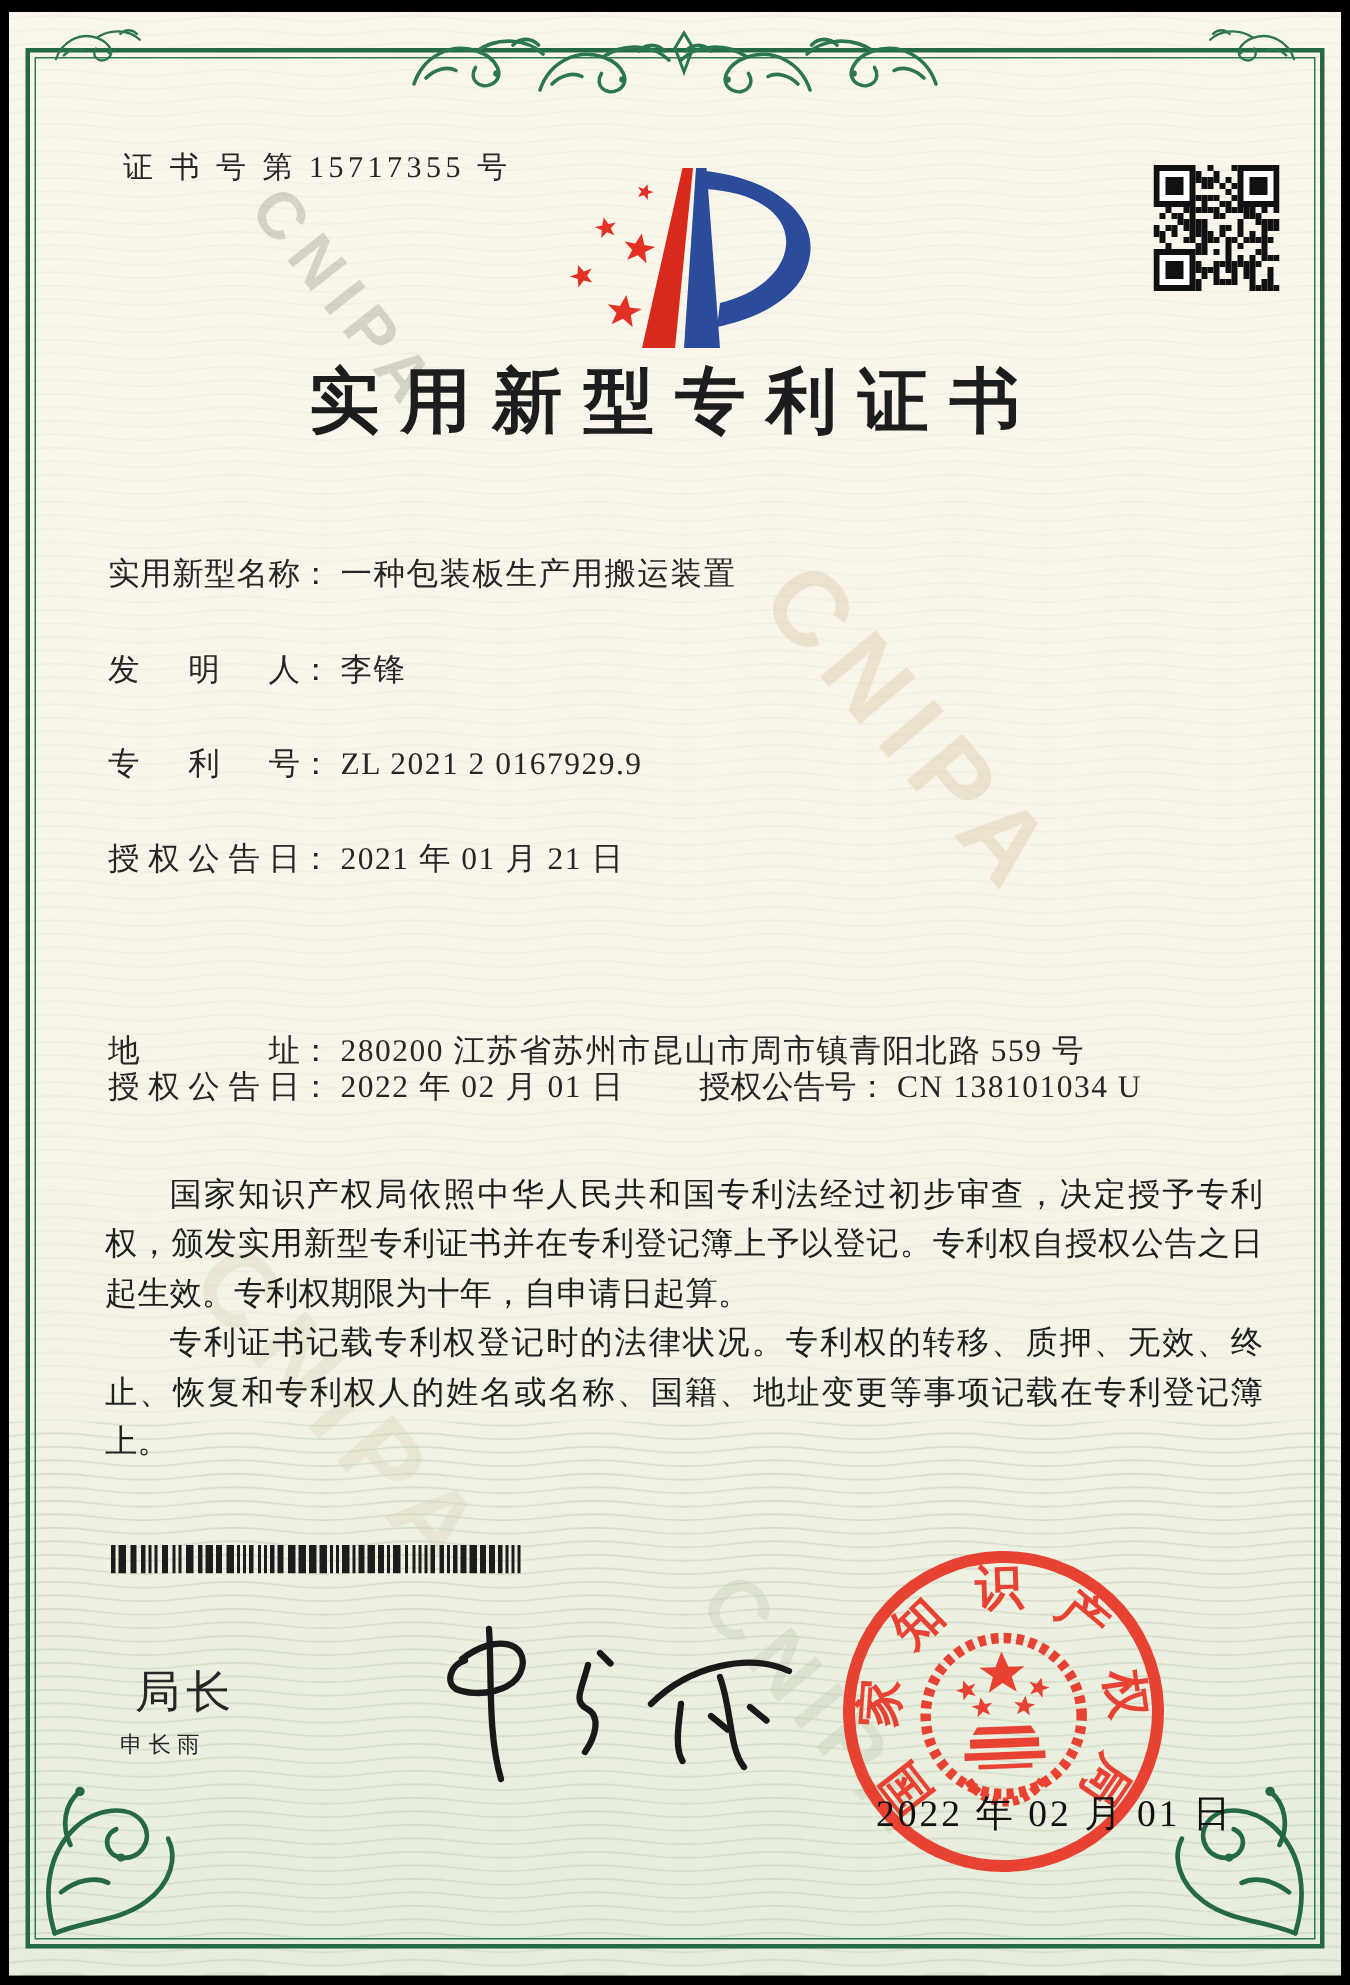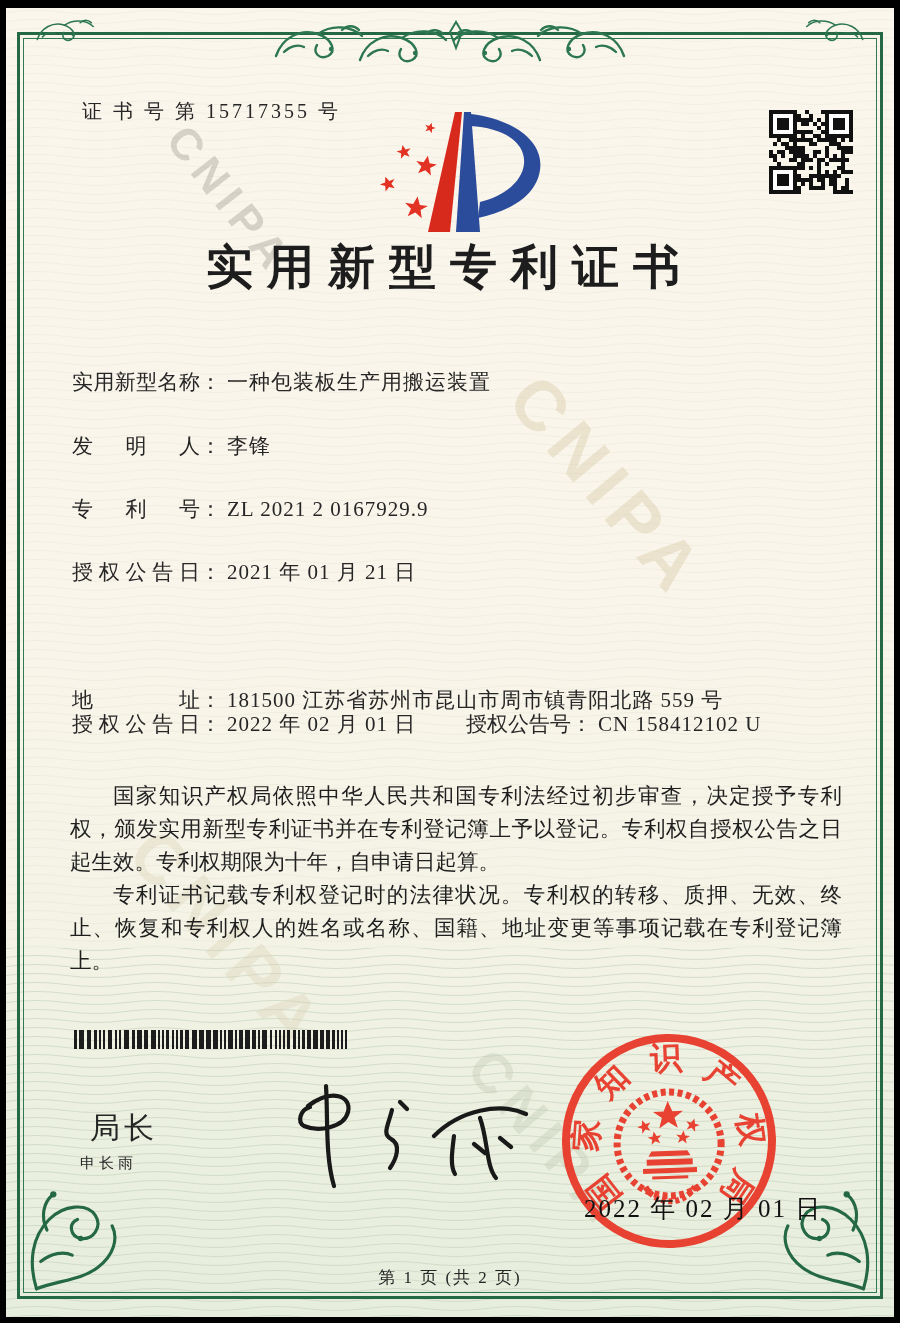--- a/index.html
+++ b/index.html
@@ -286,26 +286,26 @@
     <div class="abs row" style="top:424px">
       <span class="flabel">发明人</span><span class="colon">：</span><span class="fval">李锋</span>
     </div>
     <div class="abs row" style="top:487px">
       <span class="flabel">专利号</span><span class="colon">：</span><span class="fval">ZL 2021 2 0167929.9</span>
     </div>
     <div class="abs row" style="top:550px">
       <span class="flabel">授权公告日</span><span class="colon">：</span><span class="fval">2021 年 01 月 21 日</span>
     </div>
     <div class="abs row" style="top:678px">
-      <span class="flabel">地址</span><span class="colon">：</span><span class="fval">181500 江苏省苏州市昆山市周市镇青阳北路 559 号</span>
+      <span class="flabel">地址</span><span class="colon">：</span><span class="fval">280200 江苏省苏州市昆山市周市镇青阳北路 559 号</span>
     </div>
     <div class="abs row" style="top:702px">
       <span class="flabel">授权公告日</span><span class="colon">：</span><span class="fval">2022 年 02 月 01 日</span>
       <span class="grant2">
-        <span>授权公告号</span><span class="colon">：</span><span class="fval">CN 158412102 U</span>
+        <span>授权公告号</span><span class="colon">：</span><span class="fval">CN 138101034 U</span>
       </span>
     </div>
 
     <div class="abs paras">
       <p>国家知识产权局依照中华人民共和国专利法经过初步审查，决定授予专利权，颁发实用新型专利证书并在专利登记簿上予以登记。专利权自授权公告之日起生效。专利权期限为十年，自申请日起算。</p>
       <p>专利证书记载专利权登记时的法律状况。专利权的转移、质押、无效、终止、恢复和专利权人的姓名或名称、国籍、地址变更等事项记载在专利登记簿上。</p>
     </div>
 
     <svg class="abs barcode" width="278" height="19" id="barsvg">
         <rect x="0" y="0" width="3" height="19" fill="#1c1c1c"></rect>
@@ -398,16 +398,15 @@
           <path d="M92,128 h42 l-3,-5 h-36 Z"></path>
           <rect x="90" y="131" width="46" height="6"></rect>
           <rect x="86" y="140" width="54" height="5"></rect>
           <rect x="95" y="148" width="36" height="3"></rect>
           <path d="M88,158 a28,28 0 0 0 50,0" fill="none" stroke="#e8392a" stroke-width="6" stroke-dasharray="4 3"></path>
         </g>
       </g>
     </svg>
     <div class="abs sealdate">2022 年 02 月 01 日</div>
 
-    <div class="abs footer">第 1 页 (共 2 页)</div>
 
   </div>
 </div>
 
 </body></html>

